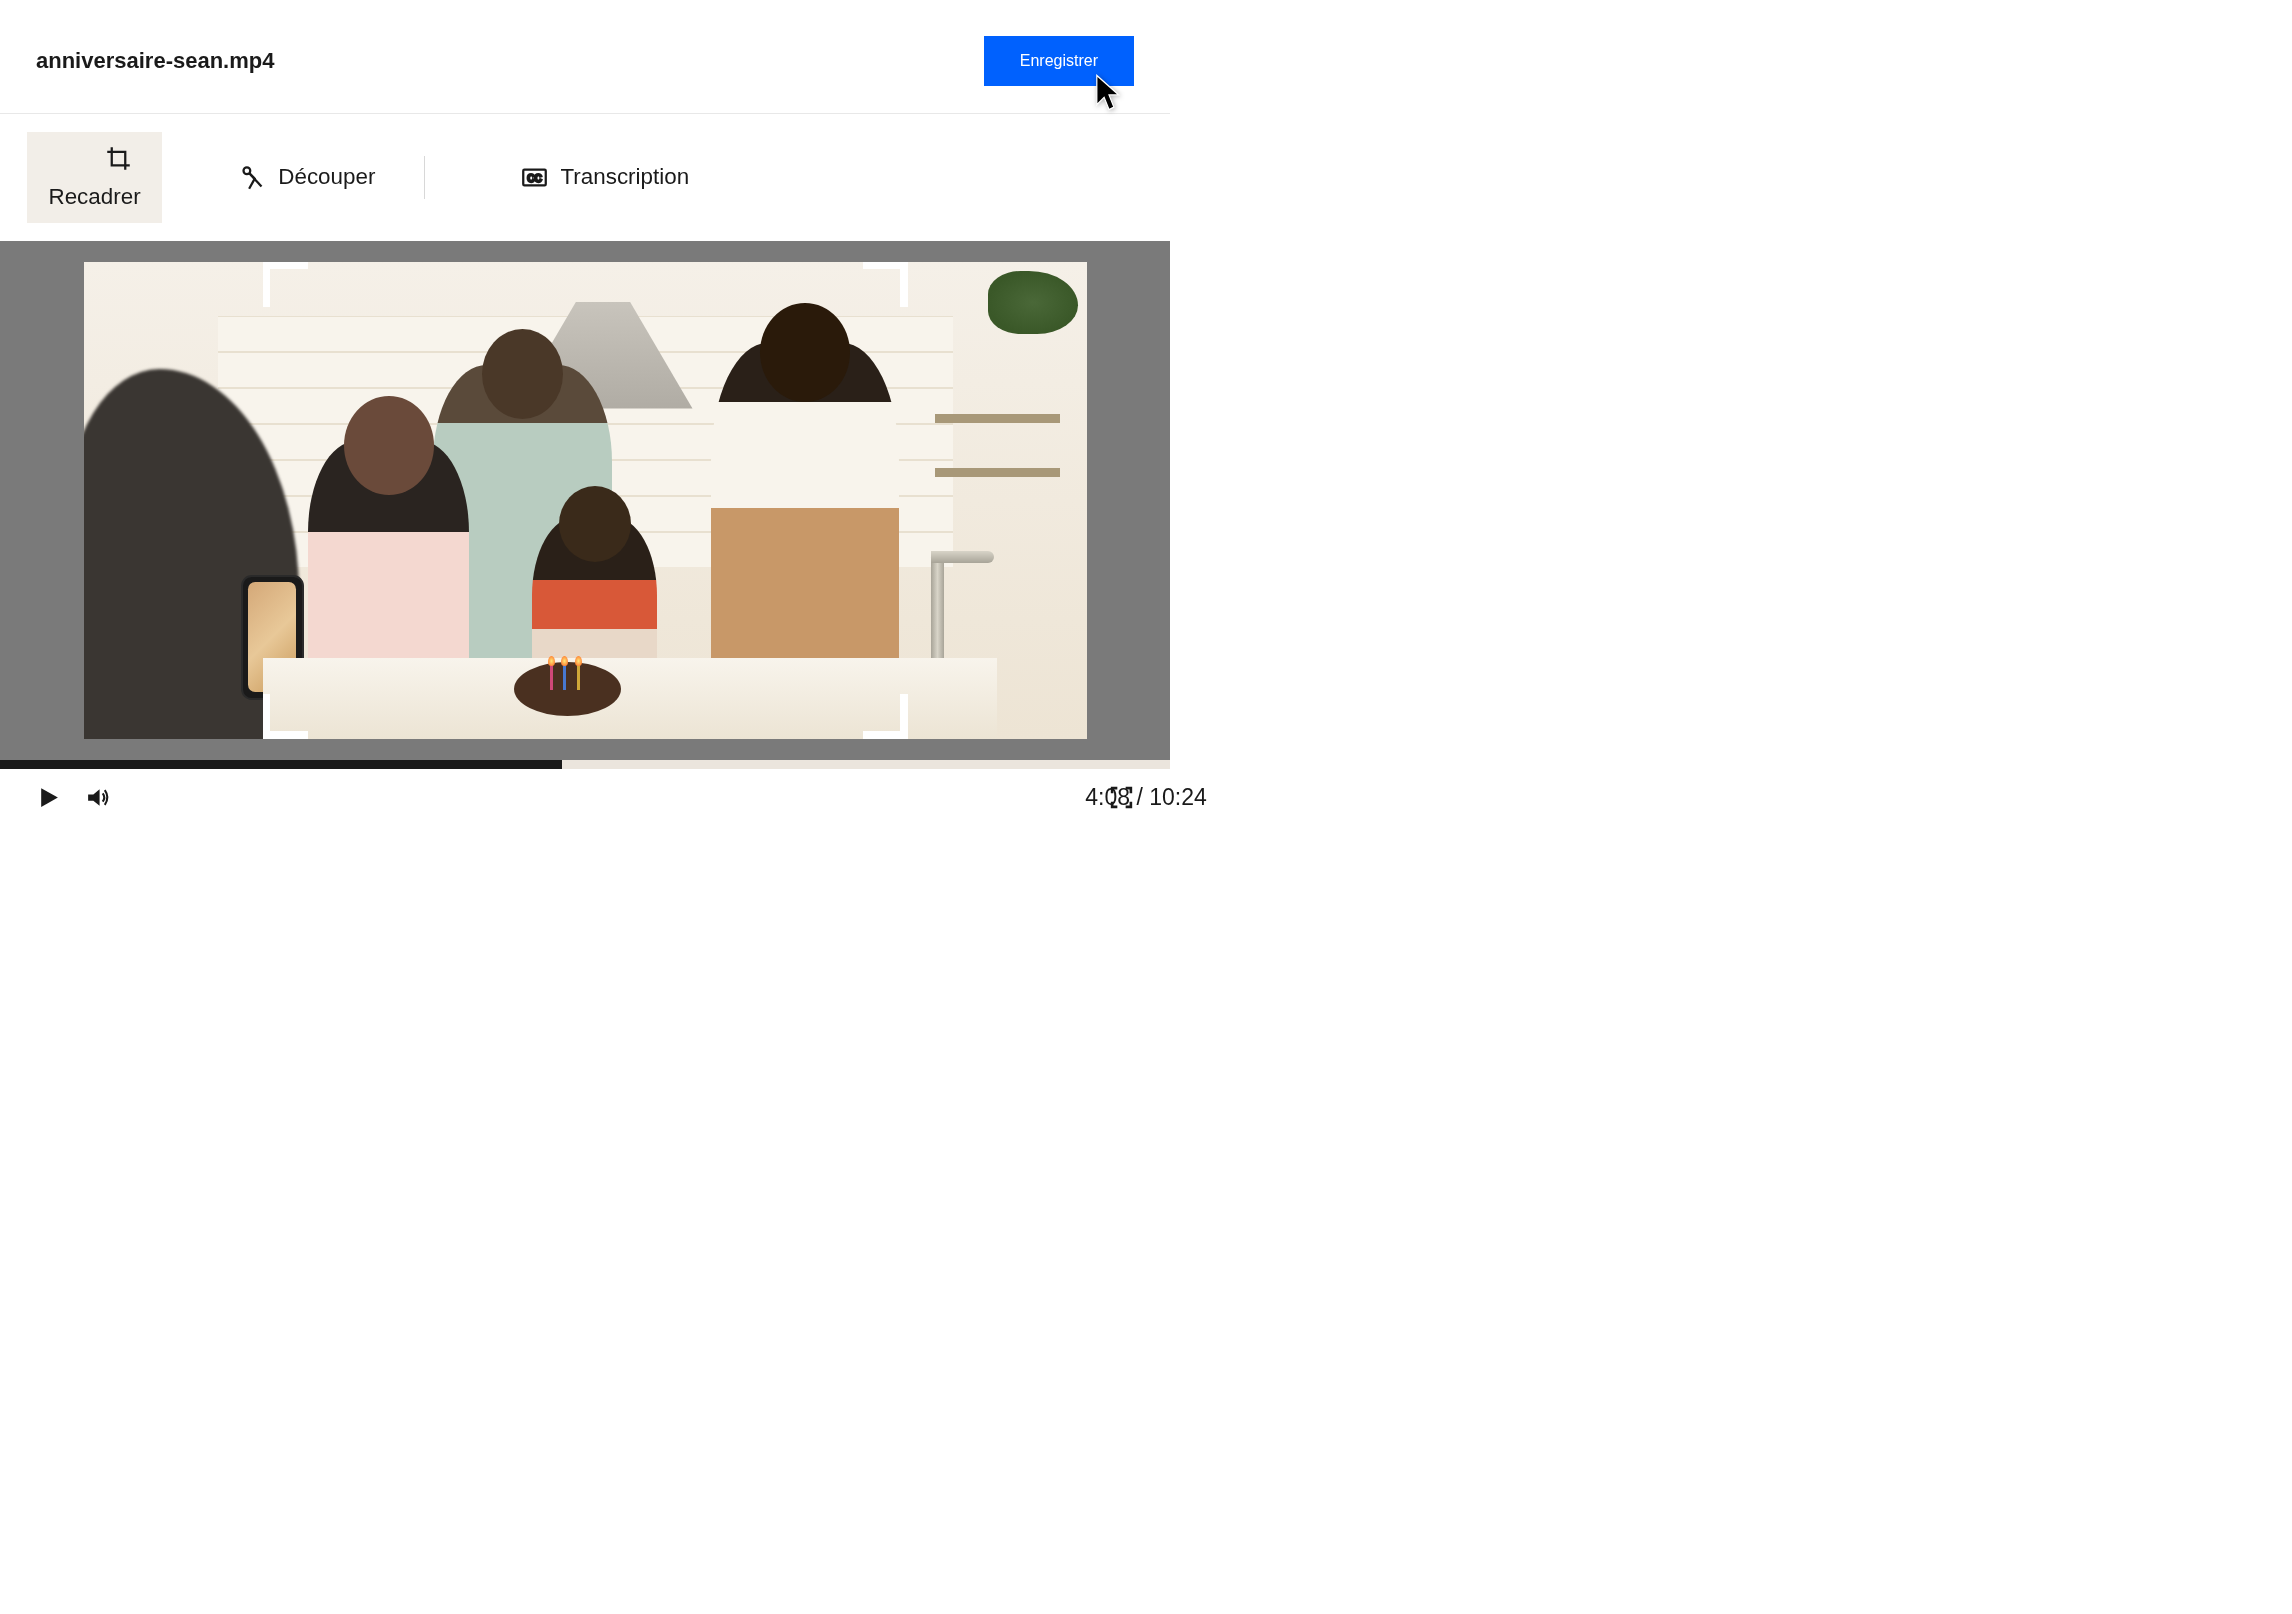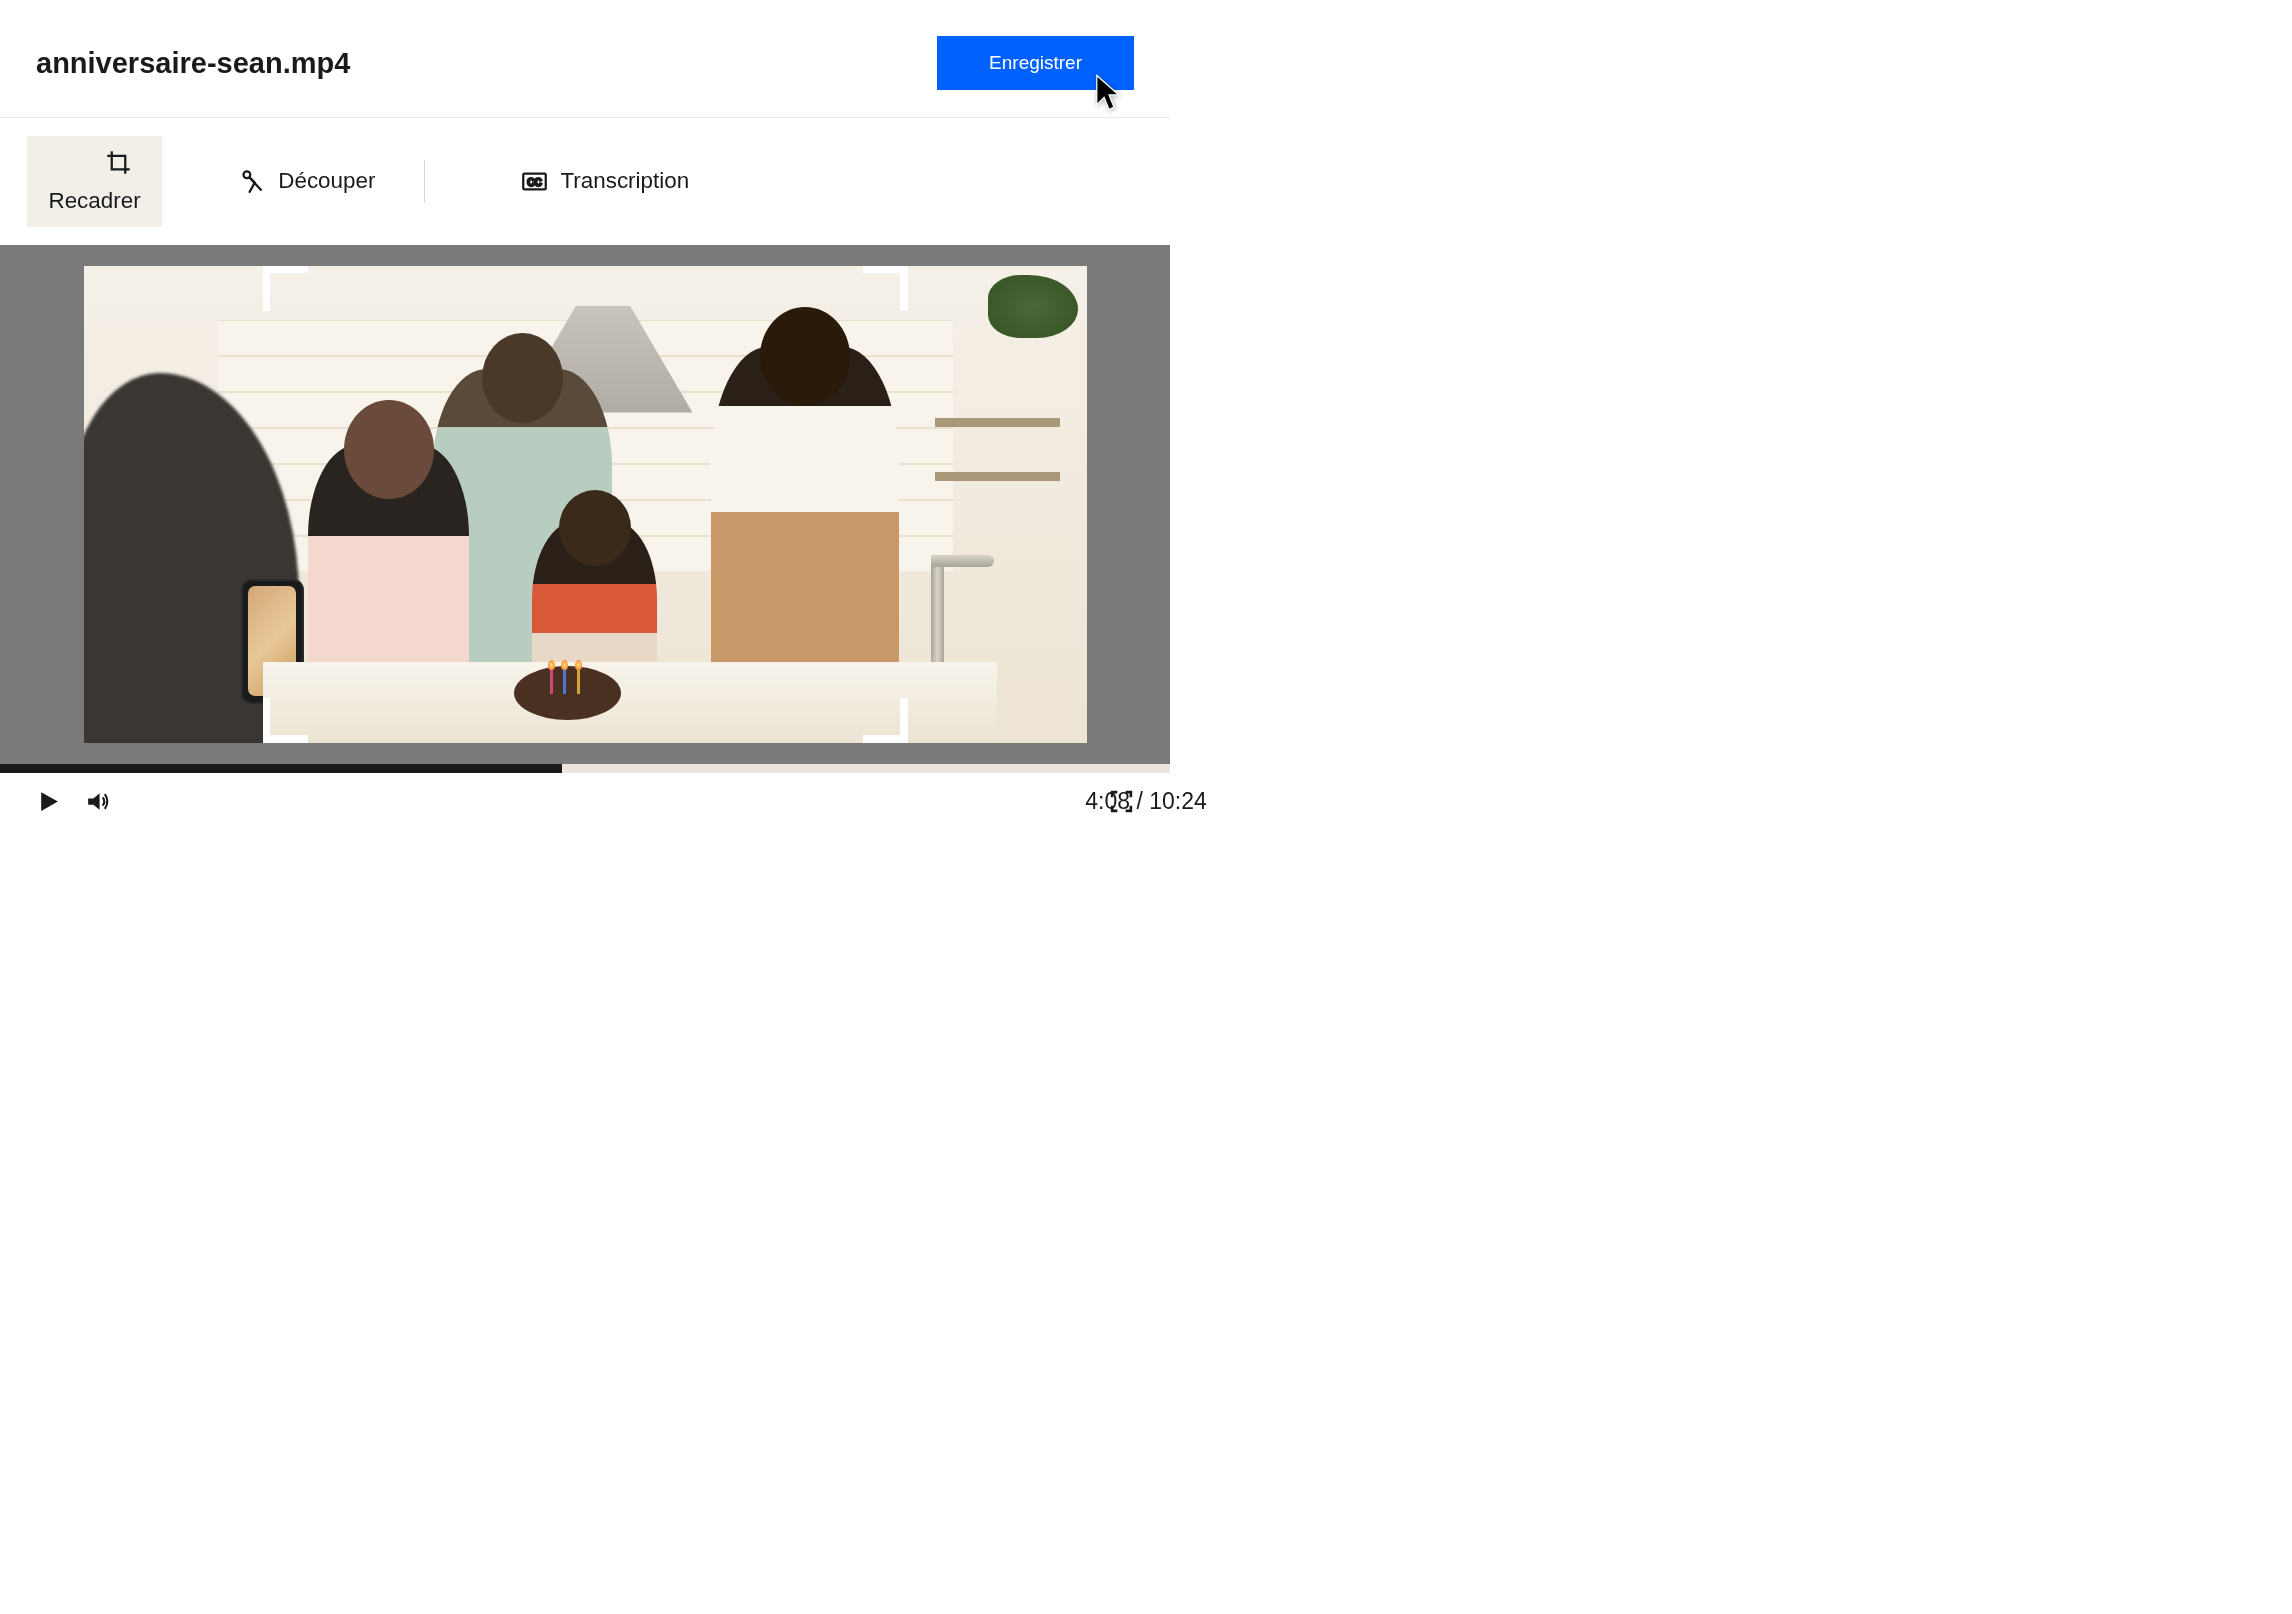--- a/index.html
+++ b/index.html
@@ -16,30 +16,30 @@
     }
     .header {
       display: flex;
       justify-content: space-between;
       align-items: center;
       padding: 36px 36px 27px 36px;
       border-bottom: 0.9px solid #e8e8e8;
       position: relative;
     }
     .file-title {
-      font-size: 29px;
+      font-size: 22px;
       font-weight: 700;
       color: #1a1a1a;
     }
     .save-button {
       background: #0061fe;
       color: #ffffff;
       border: none;
-      padding: 16px 52px;
-      font-size: 19px;
+      padding: 16px 36px;
+      font-size: 16px;
       font-weight: 500;
       cursor: pointer;
     }
     .cursor-icon {
       position: absolute;
       right: 45px;
       top: 73px;
       width: 32px;
       height: 39px;
       z-index: 10;

